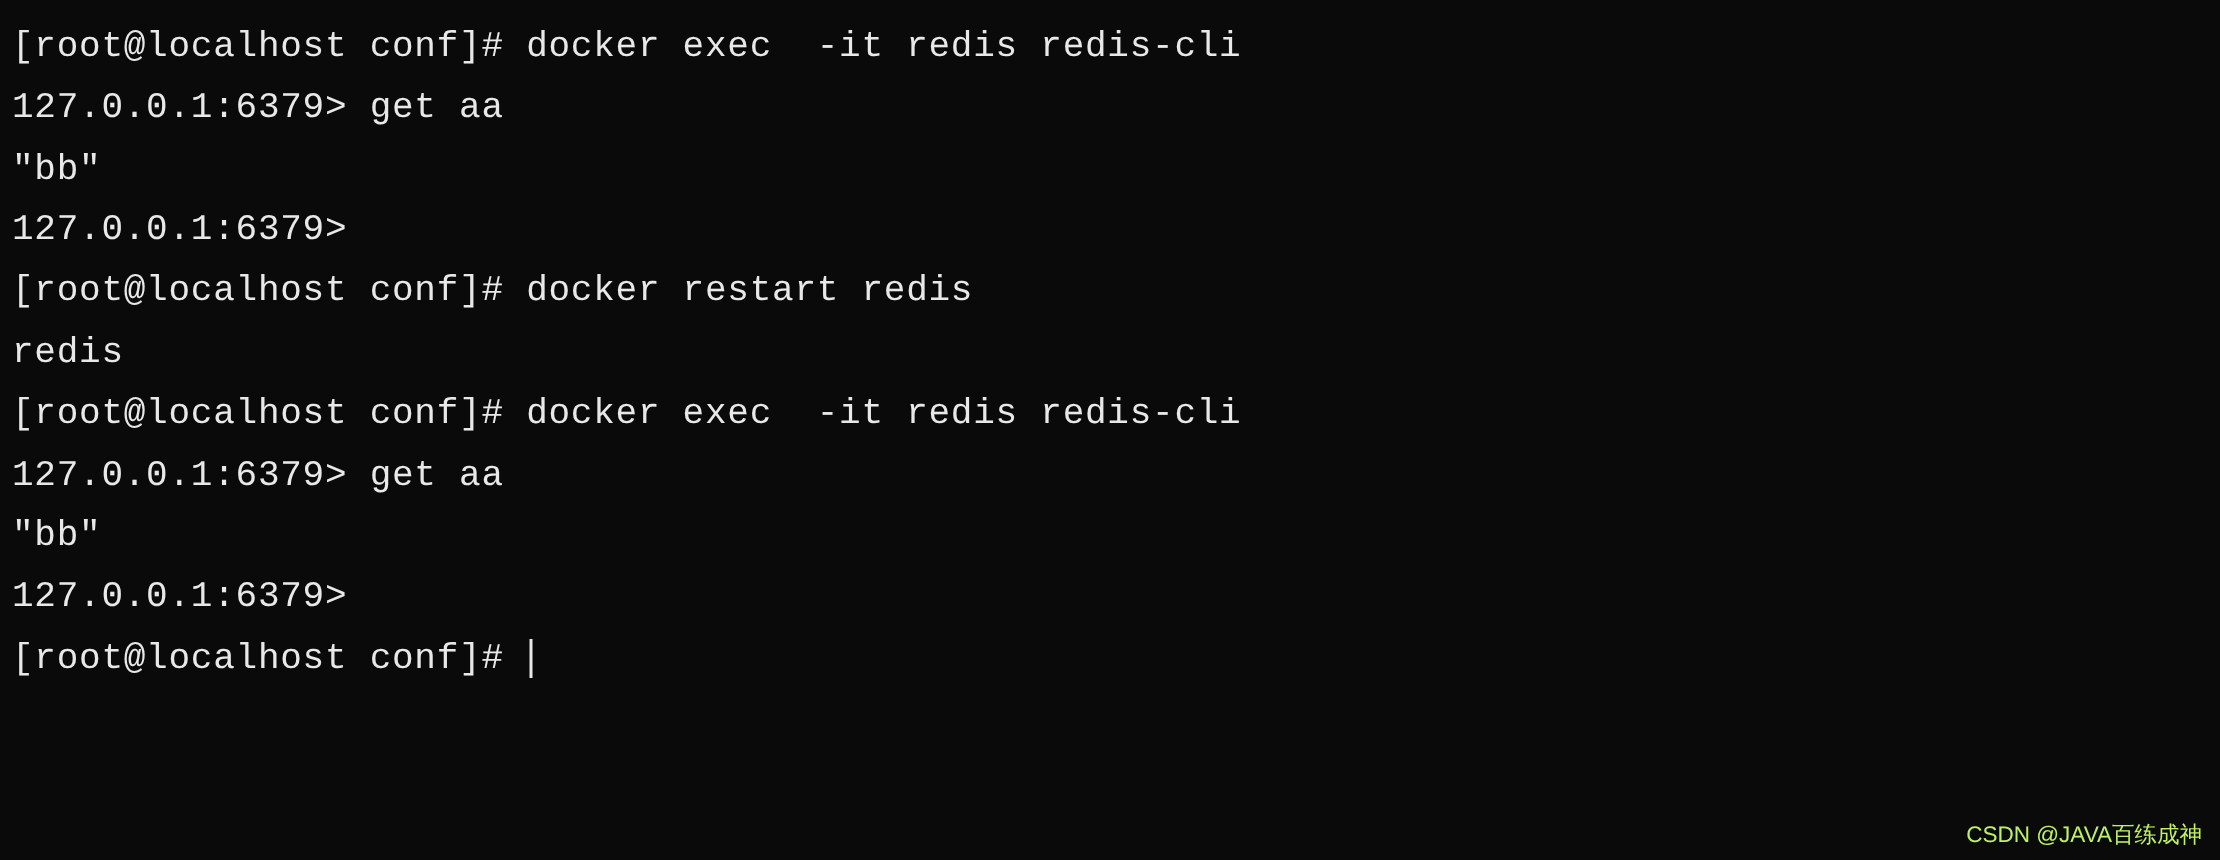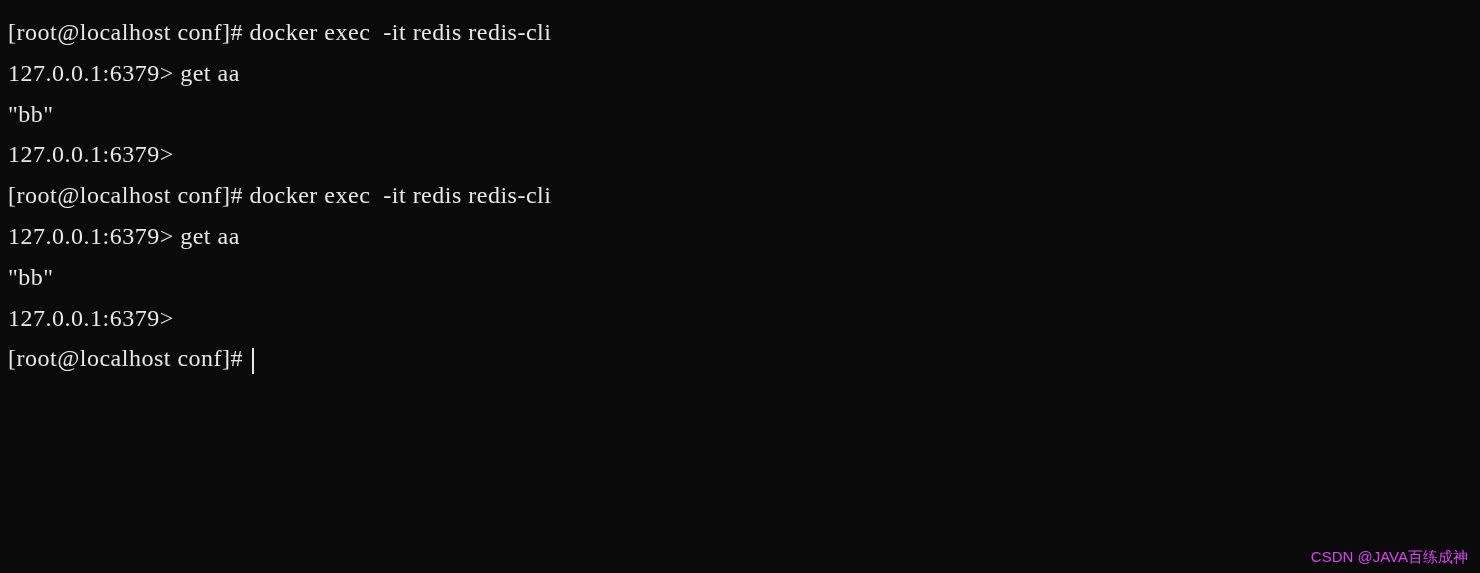--- a/index.html
+++ b/index.html
@@ -1,19 +1,18 @@
 <!DOCTYPE html>
 <html><head>
   <meta charset="utf-8">
   <style>
     * {
       margin: 0;
       padding: 0;
       box-sizing: border-box;
-      font-family: Liberation Serif, serif;
     }
     body {
       background-color: #0a0a0a;
       color: #e8e8e8;
       font-family: 'Courier New', Consolas, monospace;
       font-size: 24px;
       font-weight: 500;
       padding: 12px 8px;
       width: 1480px;
       height: 573px;
@@ -30,34 +29,36 @@
       height: 26px;
       background-color: #e8e8e8;
       vertical-align: middle;
       margin-left: 2px;
     }
     .watermark {
       position: absolute;
       bottom: 4px;
       right: 12px;
       font-size: 15px;
-      color: #d946ef;
+      color: #bef264;
       font-family: Arial, sans-serif;
       font-weight: normal;
       letter-spacing: 0;
     }
   </style>
 </head>
 <body>
 
 <div>
   <div class="terminal-line"><span>[root@localhost conf]# </span><span>docker exec  -it redis redis-cli</span></div>
   <div class="terminal-line"><span>127.0.0.1:6379&gt; </span><span>get aa</span></div>
   <div class="terminal-line"><span>"bb"</span></div>
   <div class="terminal-line"><span>127.0.0.1:6379&gt; </span><span></span></div>
+  <div class="terminal-line"><span>[root@localhost conf]# </span><span>docker restart redis</span></div>
+  <div class="terminal-line"><span>redis</span></div>
   <div class="terminal-line"><span>[root@localhost conf]# </span><span>docker exec  -it redis redis-cli</span></div>
   <div class="terminal-line"><span>127.0.0.1:6379&gt; </span><span>get aa</span></div>
   <div class="terminal-line"><span>"bb"</span></div>
   <div class="terminal-line"><span>127.0.0.1:6379&gt; </span><span></span></div>
   <div class="terminal-line"><span>[root@localhost conf]# </span><span></span><span class="cursor"></span></div>
 </div>
 
 <div class="watermark">CSDN @JAVA百练成神</div>
 
 </body></html>

